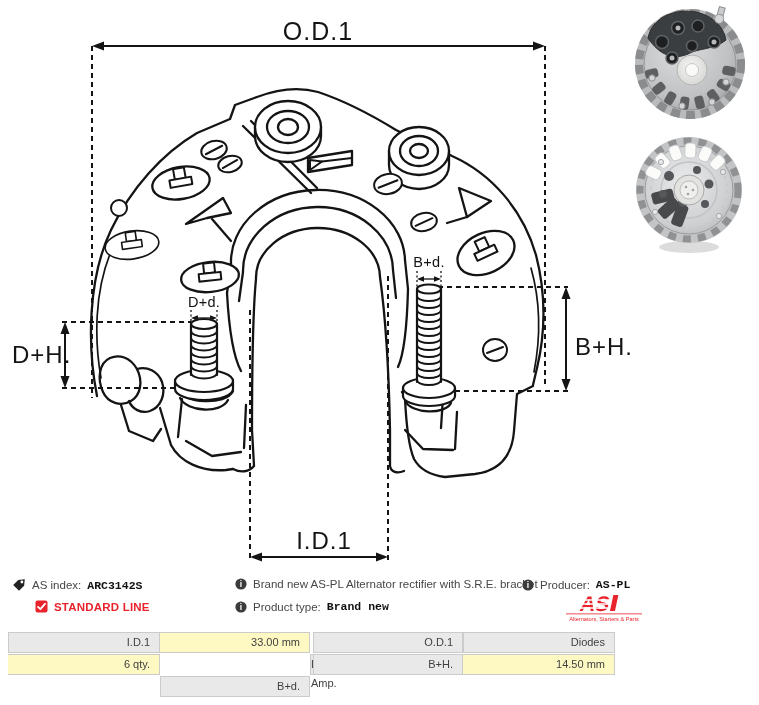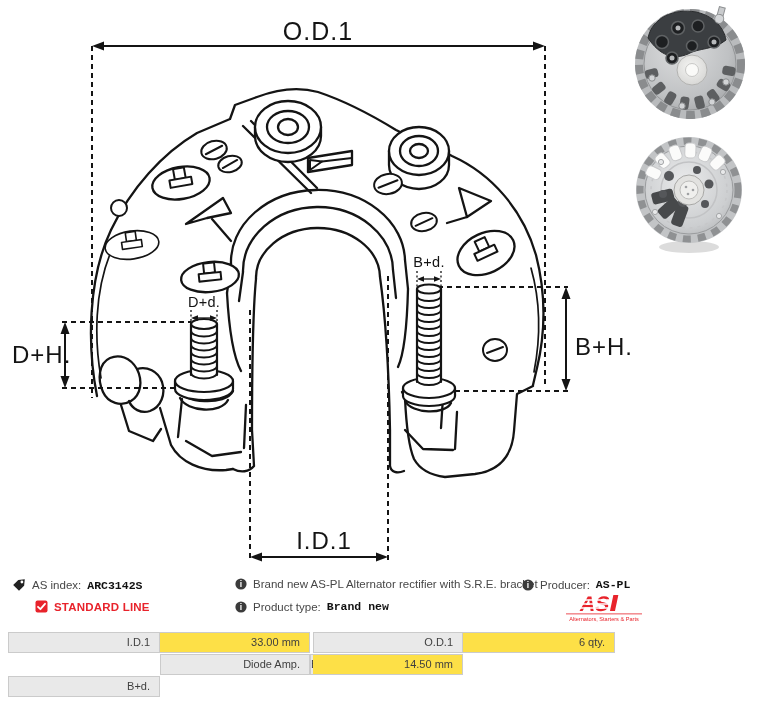--- a/index.html
+++ b/index.html
@@ -13,21 +13,21 @@
   .inf{position:absolute;display:flex;align-items:center;gap:6px;font-size:11.5px;color:#474747;white-space:nowrap;}
   .inf b{color:#111;font-weight:bold;font-family:Liberation Mono, monospace;}
   .red{color:#e8232b !important;font-weight:bold;letter-spacing:.2px;}
   .ic{flex:0 0 auto;display:block;}
   
   #spec{position:absolute;left:8px;top:632px;display:grid;
         grid-template-columns:152px 150px 3px 150px 152px;grid-auto-rows:21px;row-gap:1px;}
   .cell{box-sizing:border-box;border:1px solid #cbcbcb;font-size:11px;line-height:19px;
         text-align:right;padding-right:9px;color:#3f3f3f;}
   .lbl{background:#e9e9e9;}
-  .val{background:#fde047;border-left:none;}
+  .val{background:#fef9c3;border-left:none;}
   .sp{border:none;background:transparent;}
 </style>
 </head>
 <body>
 
 <svg id="stage" width="759" height="572" viewBox="0 0 759 572">
   <defs>
     <radialGradient id="gA" cx="40%" cy="35%" r="75%">
       <stop offset="0%" stop-color="#dcddde"></stop>
         <stop offset="70%" stop-color="#bfc1c3"></stop>
@@ -349,20 +349,21 @@
   <rect x="14" y="21.5" width="76" height="0.8" fill="#e8232b"></rect>
   <text x="52" y="29" font-size="5.6" fill="#e8232b" text-anchor="middle">Alternators, Starters &amp; Parts</text>
 </svg>
 
 <div id="spec">
   <div class="cell lbl">I.D.1</div>
   <div class="cell val">33.00 mm</div>
   <div class="sp"></div>
   <div class="cell lbl">O.D.1</div>
 
+  <div class="cell lbl">Diodes</div>
   <div class="cell val">6 qty.</div>
   <div class="sp"></div>
   <div class="cell lbl">Diode Amp.</div>
 
   <div class="cell lbl">B+H.</div>
   <div class="cell val">14.50 mm</div>
   <div class="sp"></div>
   <div class="cell lbl">B+d.</div>
 </div>
 

